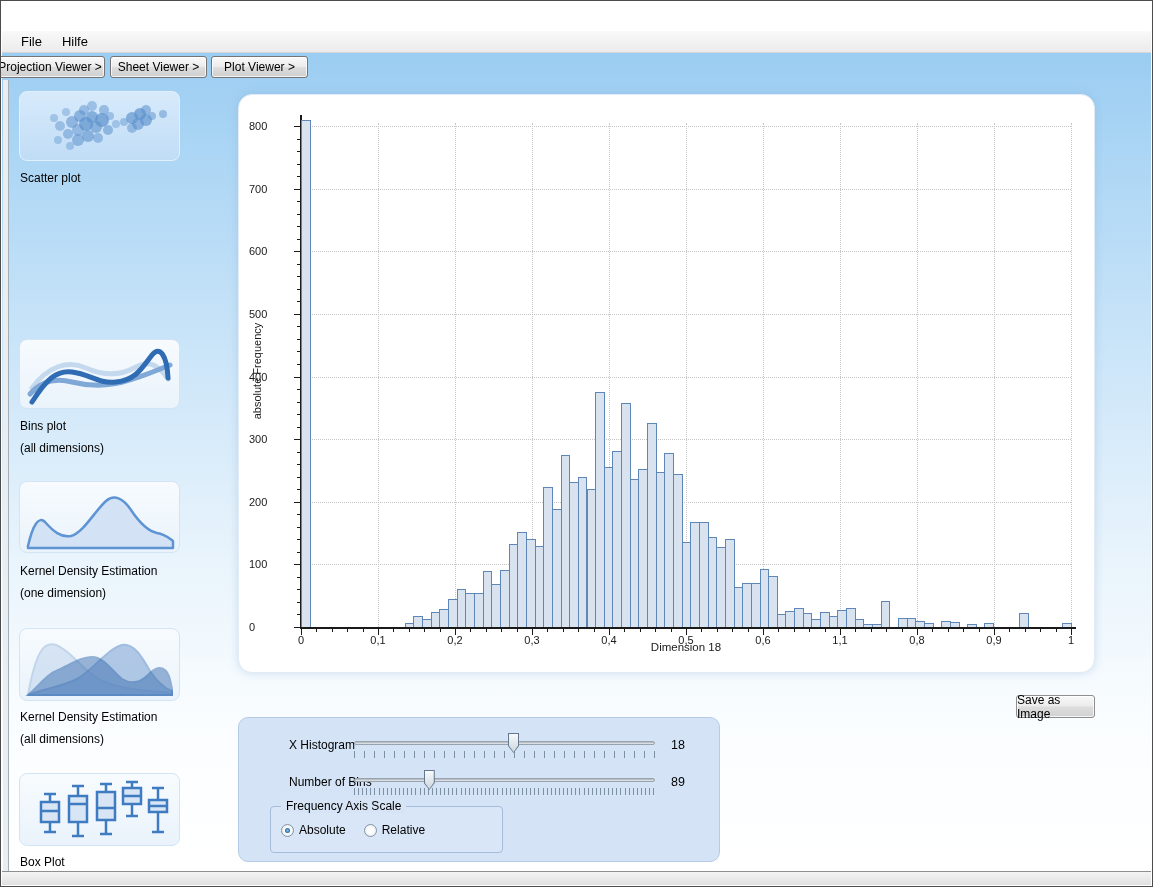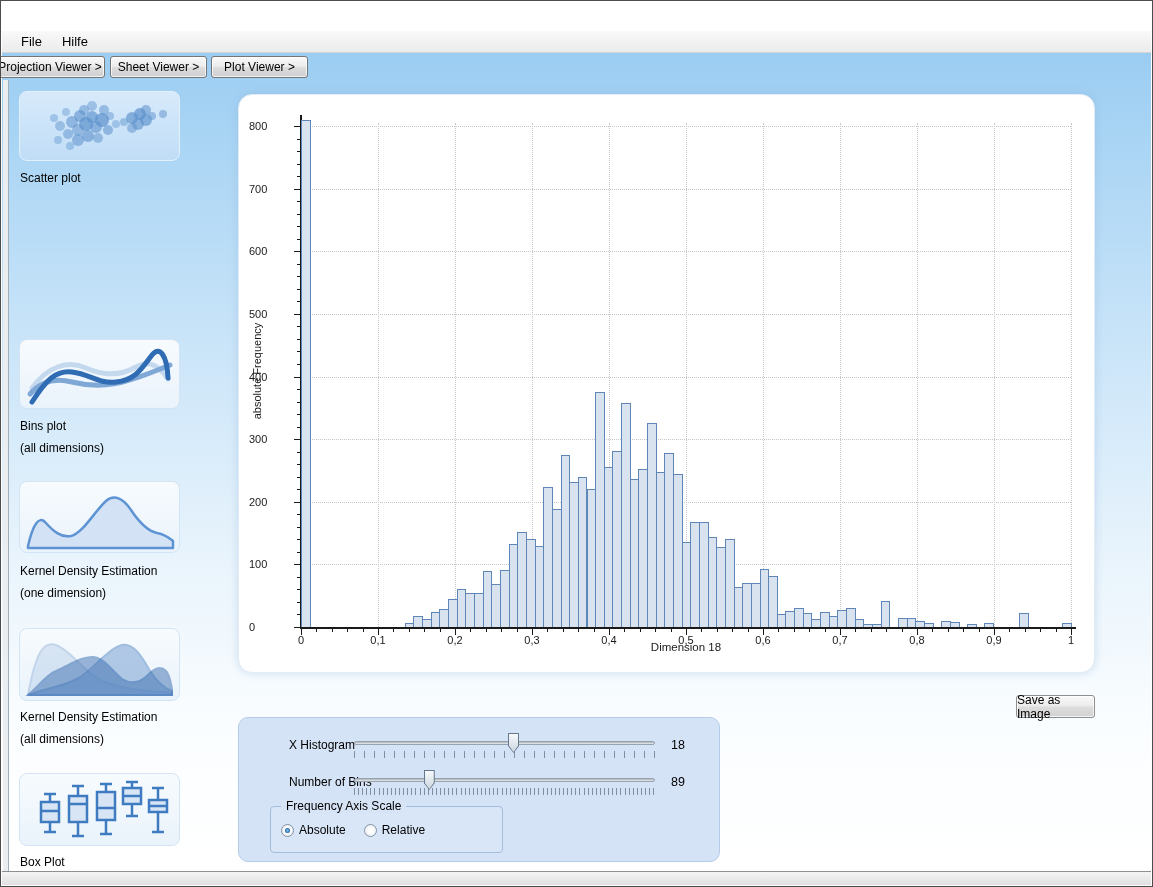--- a/index.html
+++ b/index.html
@@ -290,21 +290,21 @@
           <div class="xlab" style="left: 196px; top: 539px;">0,2</div>
           <div class="grid-v" style="left: 293px; top: 28px; height: 504px;"></div>
           <div class="xlab" style="left: 273px; top: 539px;">0,3</div>
           <div class="grid-v" style="left: 370px; top: 28px; height: 504px;"></div>
           <div class="xlab" style="left: 350px; top: 539px;">0,4</div>
           <div class="grid-v" style="left: 447px; top: 28px; height: 504px;"></div>
           <div class="xlab" style="left: 427px; top: 539px;">0,5</div>
           <div class="grid-v" style="left: 524px; top: 28px; height: 504px;"></div>
           <div class="xlab" style="left: 504px; top: 539px;">0,6</div>
           <div class="grid-v" style="left: 601px; top: 28px; height: 504px;"></div>
-          <div class="xlab" style="left: 581px; top: 539px;">0,7</div>
+          <div class="xlab" style="left: 581px; top: 539px;">1,1</div>
           <div class="grid-v" style="left: 678px; top: 28px; height: 504px;"></div>
           <div class="xlab" style="left: 658px; top: 539px;">0,8</div>
           <div class="grid-v" style="left: 755px; top: 28px; height: 504px;"></div>
           <div class="xlab" style="left: 735px; top: 539px;">0,9</div>
           <div class="grid-v" style="left: 832px; top: 28px; height: 504px;"></div>
           <div class="xlab" style="left: 812px; top: 539px;">1</div>
           <div class="tick" style="left: 62px; top: 533px; width: 1px; height: 7px;"></div>
           <div class="tick" style="left: 77.4px; top: 533px; width: 1px; height: 4px;"></div>
           <div class="tick" style="left: 92.8px; top: 533px; width: 1px; height: 4px;"></div>
           <div class="tick" style="left: 108.2px; top: 533px; width: 1px; height: 4px;"></div>

